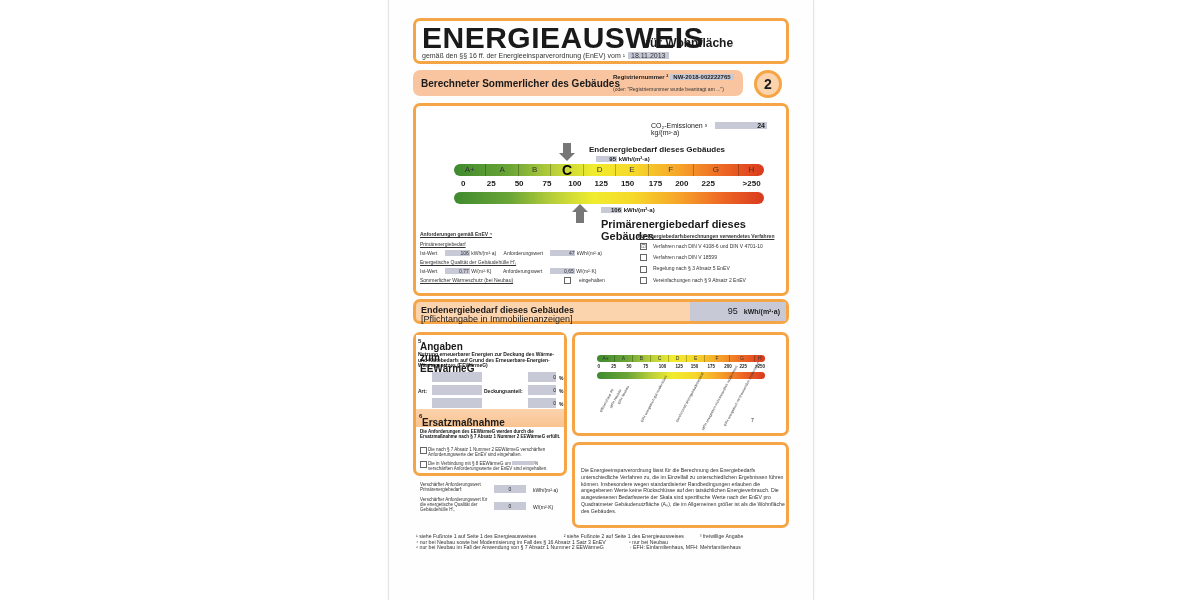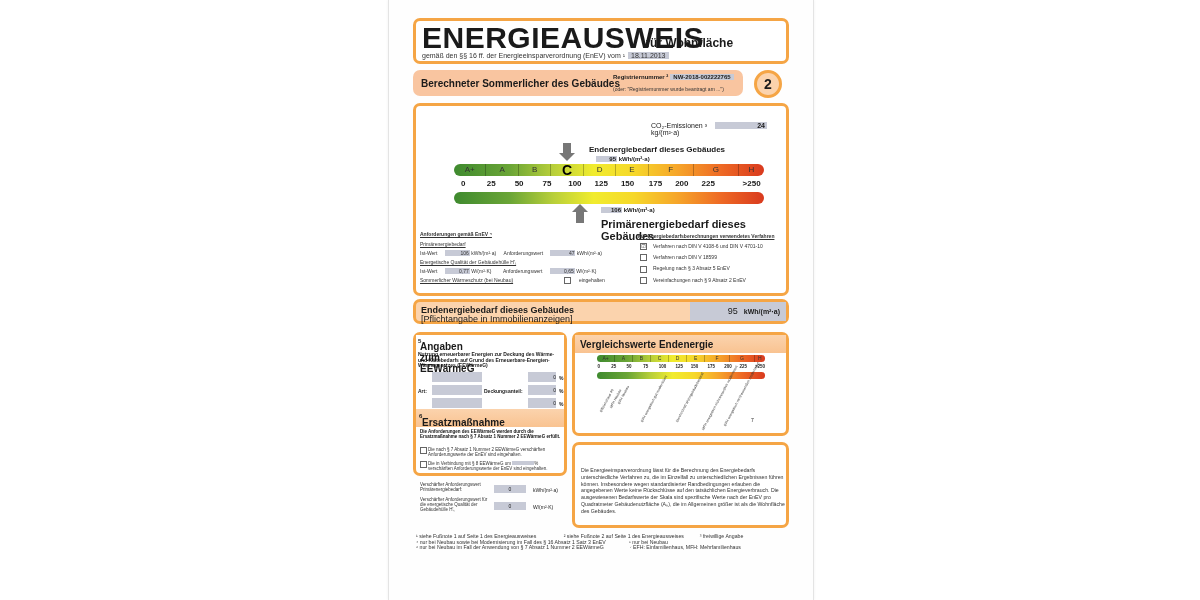--- a/index.html
+++ b/index.html
@@ -207,23 +207,20 @@
   <div class="ers" style="top:126px;padding-left:8px;box-sizing:border-box"><span class="cb" style="position:absolute;left:0;top:0"></span><span>Die in Verbindung mit § 8 EEWärmeG um</span> <span class="field" style="width:22px;height:4px"></span><span>% verschärften Anforderungswerte der EnEV sind eingehalten.</span></div>
   <div class="ers" style="top:147px;width:70px">Verschärfter Anforderungswert Primärenergiebedarf:</div>
   <div class="field f" style="left:78px;top:150px;width:32px;height:8px;font-size:5px;text-align:center;line-height:8px">0</div>
   <span class="lab5" style="left:117px;top:152px;font-weight:normal">kWh/(m²·a)</span>
   <div class="ers" style="top:162px;width:70px">Verschärfter Anforderungswert für die energetische Qualität der Gebäudehülle H'ₜ</div>
   <div class="field f" style="left:78px;top:167px;width:32px;height:8px;font-size:5px;text-align:center;line-height:8px">0</div>
   <span class="lab5" style="left:117px;top:169px;font-weight:normal">W/(m²·K)</span>
 </div>
 
 <div class="abs ob vbox">
-  <div class="hd ohead">
-      <span>Vergleichswerte Endenergie</span>
-    </div>
   <div class="vscale">
     <span class="cls">A+</span>
     <span class="cls">A</span>
     <span class="cls">B</span>
     <span class="cls">C</span>
     <span class="cls">D</span>
     <span class="cls">E</span>
     <span class="cls" style="flex:1.4">F</span>
     <span class="cls" style="flex:1.4">G</span>
     <span class="cls" style="flex:0.6">H</span>

